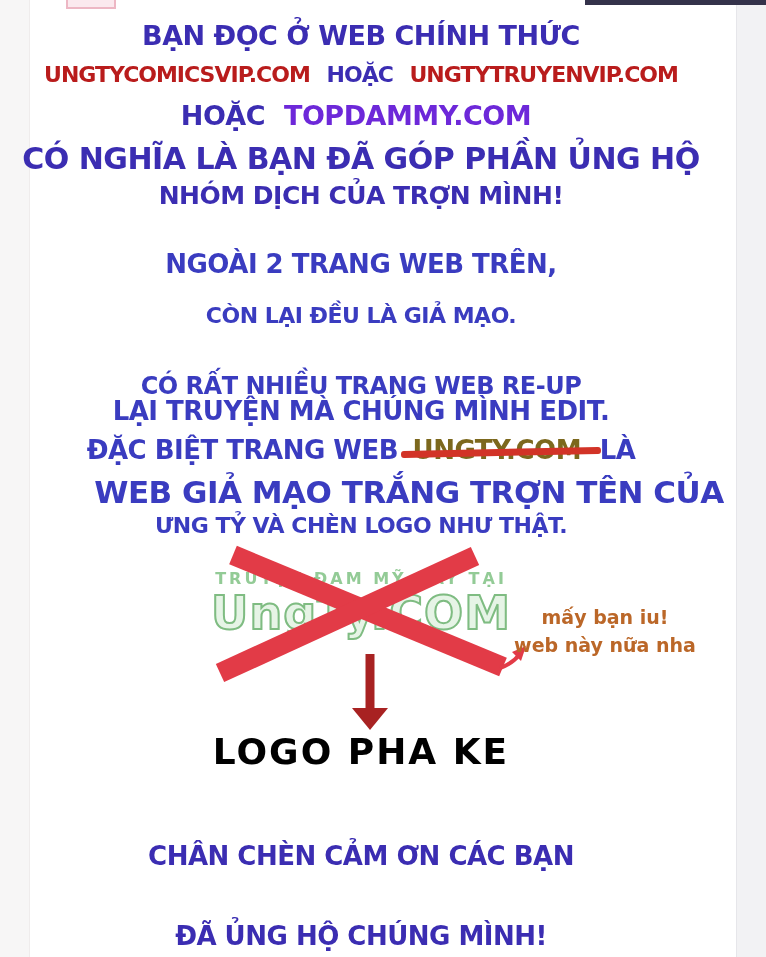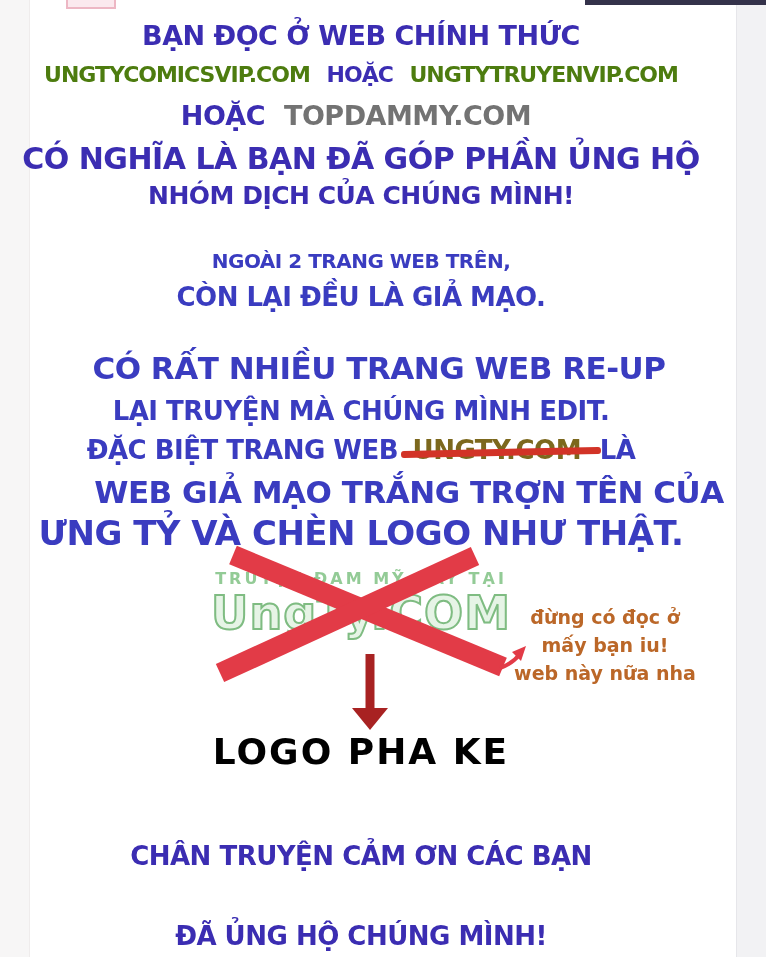--- a/index.html
+++ b/index.html
@@ -25,38 +25,38 @@
     position:absolute;left:66px;top:0;width:50px;height:9px;
     background:#fbe9ee;border:2px solid #edb7c4;border-top:none;
     box-sizing:border-box;
   }
   .line{
     position:absolute;left:0;width:722px;text-align:center;
     white-space:nowrap;font-weight:bold;letter-spacing:-0.5px;
   }
   .c-blue {color:#3b2db2;}
   .c-blue2{color:#3a3cc0;}
-  .c-red  {color:#4d7c0f;}
-  .c-red2 {color:#737373;}
+  .c-red  {color:#b91c1c;}
+  .c-red2 {color:#6d28d9;}
   .c-olive{color:#7c681d;}
   .c-note {color:#bb6728;}
   .c-capt {color:#000000;}
 
   #h1{top:20px;font-size:27px;}
   #h2{top:62px;font-size:22px;letter-spacing:-1px;}
   #h3{top:100px;font-size:27px;}
   #h4{top:141px;font-size:30px;}
   #h5{top:181px;font-size:25px;}
-  #n1{top:249px;font-size:20px;}
-  #n2{top:282px;font-size:26px;}
-  #w1{top:350px;font-size:31px;margin-left:18px;}
+  #n1{top:249px;font-size:26px;}
+  #n2{top:303px;font-size:22px;}
+  #w1{top:372px;font-size:24px;}
   #w2{top:396px;font-size:26px;}
   #w3{top:435px;font-size:26px;}
   #w4{top:474px;font-size:31px;padding-left:48px;}
-  #w5{top:513px;font-size:34px;}
+  #w5{top:513px;font-size:22px;}
   #f1{top:841px;font-size:26px;}
   #f2{top:881px;font-size:26px;margin-top:40px;}
 
   .sep{display:inline-block;margin:0 10px;}
 
   .strike-wrap{
     position:relative;display:inline-block;
     margin:0 10px 0 6px;
   }
   .strike-line{
@@ -101,21 +101,21 @@
   <span class="c-blue sep">HOẶC</span>
   <span class="c-red">UNGTYTRUYENVIP.COM</span>
 </div>
 
 <div id="h3" class="line">
   <span class="c-blue">HOẶC</span>
   <span class="c-red2 sep">TOPDAMMY.COM</span>
 </div>
 
 <div id="h4" class="line c-blue">CÓ NGHĨA LÀ BẠN ĐÃ GÓP PHẦN ỦNG HỘ</div>
-<div id="h5" class="line c-blue">NHÓM DỊCH CỦA CHÚNG MÌNH!</div>
+<div id="h5" class="line c-blue">NHÓM DỊCH CỦA TRỢN MÌNH!</div>
 
 <div id="n1" class="line c-blue2">NGOÀI 2 TRANG WEB TRÊN,</div>
 <div id="n2" class="line c-blue2">CÒN LẠI ĐỀU LÀ GIẢ MẠO.</div>
 
 <div id="w1" class="line c-blue2">CÓ RẤT NHIỀU TRANG WEB RE-UP</div>
 <div id="w2" class="line c-blue2">LẠI TRUYỆN MÀ CHÚNG MÌNH EDIT.</div>
 <div id="w3" class="line c-blue2">
   <span>ĐẶC BIỆT TRANG WEB</span>
   <span class="strike-wrap c-olive">
     <span>UNGTY.COM</span>
@@ -141,21 +141,20 @@
     <polygon points="336,104 322,110 331,119" fill="#e23b47"></polygon>
   </g>
 
   <g>
     <line x1="180" y1="112" x2="180" y2="170" stroke="#a82222" stroke-width="9"></line>
     <polygon points="180,188 162,166 198,166" fill="#a82222"></polygon>
   </g>
 </svg>
 
 <div class="side-note c-note">
-  <div>đừng có đọc ở</div>
   <div>mấy bạn iu!</div>
   <div>web này nữa nha</div>
 </div>
 
 <div id="caption" class="line c-capt">LOGO PHA KE</div>
 
-<div id="f1" class="line c-blue">CHÂN TRUYỆN CẢM ƠN CÁC BẠN</div>
+<div id="f1" class="line c-blue">CHÂN CHÈN CẢM ƠN CÁC BẠN</div>
 <div id="f2" class="line c-blue">ĐÃ ỦNG HỘ CHÚNG MÌNH!</div>
 
 </body></html>

